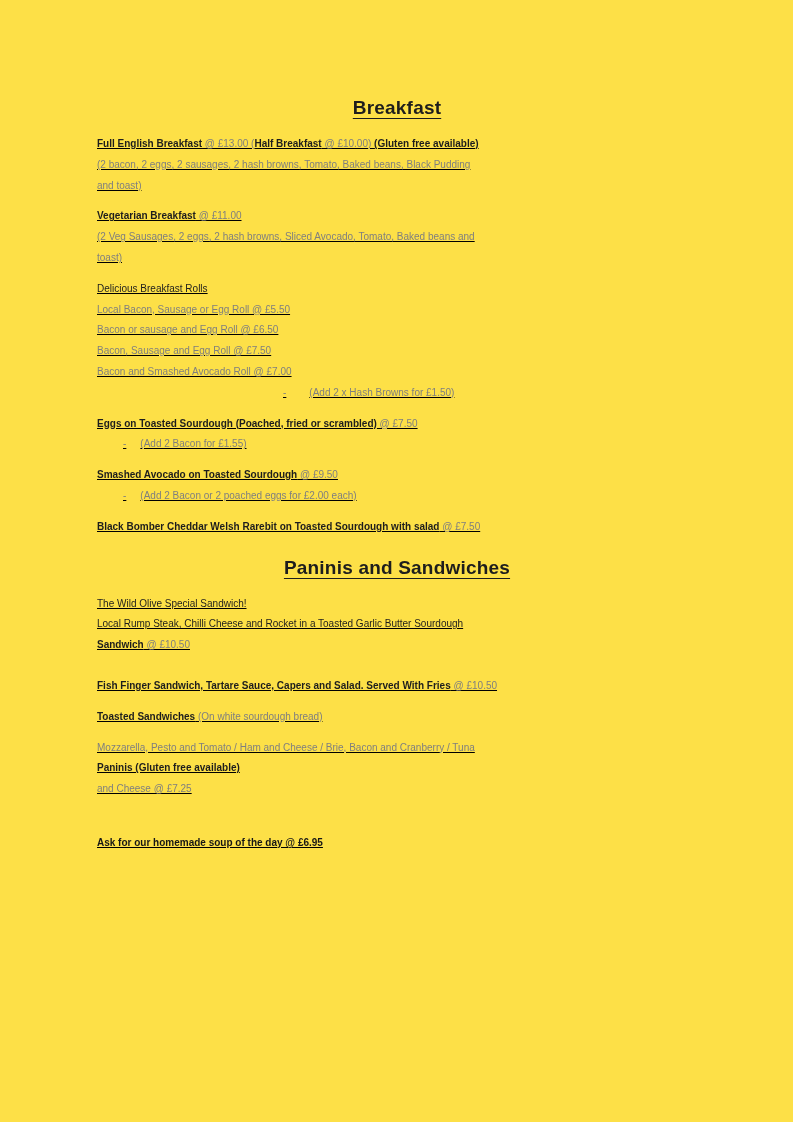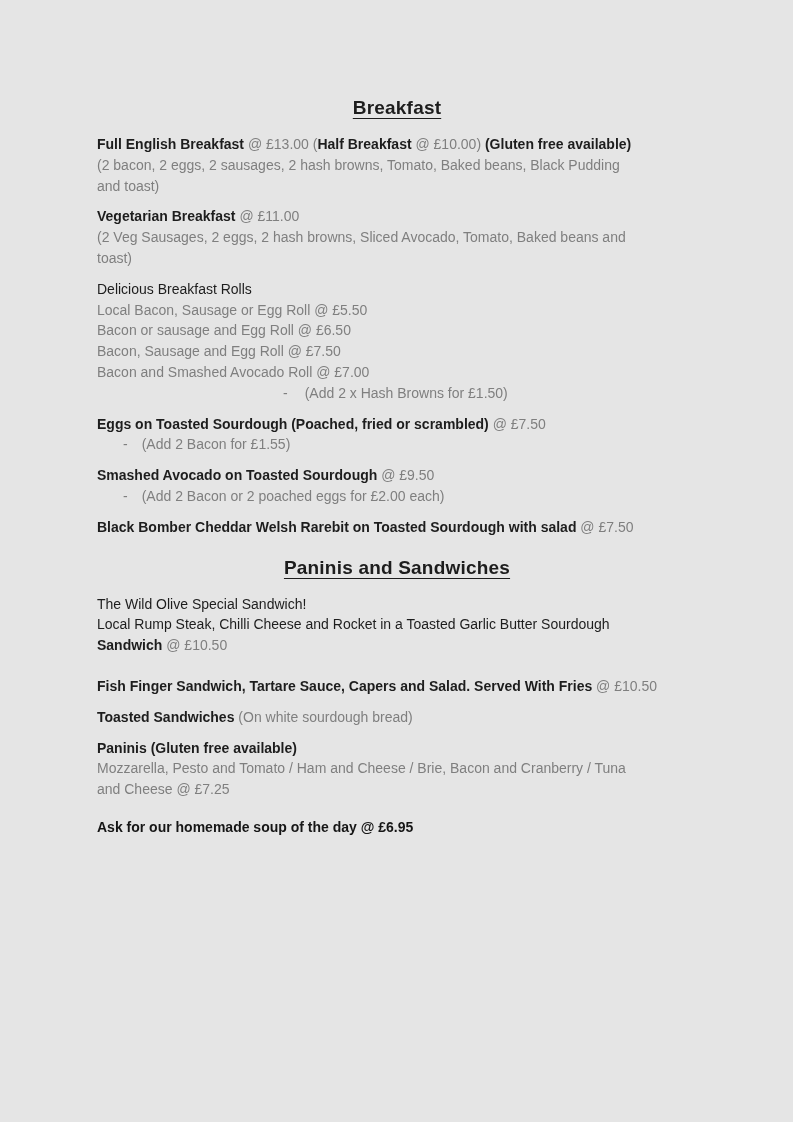--- a/index.html
+++ b/index.html
@@ -12,21 +12,22 @@
     height: 1122px;
     overflow: hidden;
     font-family: "Liberation Sans", sans-serif;
     -webkit-font-smoothing: antialiased;
   }
   .page {
     box-sizing: border-box;
     width: 793px;
     height: 1122px;
     padding: 96px 96px 0 97px;
-    background: #e5e5e5;
+    background: #fde047;
+    text-decoration: underline;
   }
   .section-heading {
     text-align: center;
     margin: 0 0 13px 0;
     line-height: 24px;
   }
   .section-heading .heading-text {
     display: inline-block;
     font-size: 19px;
     font-weight: 600;
@@ -36,36 +37,36 @@
     text-underline-offset: 4px;
     text-decoration-thickness: 1.2px;
   }
   .section-heading.second {
     margin-top: 18px;
   }
   .block {
     margin: 0 0 10px 0;
   }
   .line {
-    font-size: 14px;
+    font-size: 10px;
     line-height: 20.8px;
     white-space: nowrap;
     color: #1d1d1d;
   }
   .line.center { text-align: left; white-space: normal; }
   .s-b { font-weight: 700; color: #1d1d1d; }
   .s-k { font-weight: 400; color: #1d1d1d; }
   .s-sb { font-weight: 600; color: #161616; }
   .s-g { font-weight: 400; color: #7f7f7f; }
   .dash-line { display: flex; align-items: baseline; }
   .dash-line.small { padding-left: 26px; }
   .dash-line.large { padding-left: 186px; }
   .dash-glyph { color: #7f7f7f; flex: 0 0 auto; }
   .dash-line.small .dash-text { margin-left: 14px; }
-  .dash-line.large .dash-text { margin-left: 17px; }
+  .dash-line.large .dash-text { margin-left: 23px; }
 </style>
 </head>
 <body>
 
 <div class="page">
   <div id="doc">
       <div class="section-heading"><span class="heading-text">Breakfast</span></div>
       <div class="block">
         <div class="line"><span class="s-b">Full English Breakfast</span><span class="s-g"> @ £13.00 (</span><span class="s-b">Half Breakfast</span><span class="s-g"> @ £10.00) </span><span class="s-b">(Gluten free available)</span></div>
         <div class="line"><span class="s-g">(2 bacon, 2 eggs, 2 sausages, 2 hash browns, Tomato, Baked beans, Black Pudding</span></div>
@@ -110,21 +111,21 @@
         <div class="line"><span class="s-k">Local Rump Steak, Chilli Cheese and Rocket in a Toasted Garlic Butter Sourdough</span></div>
         <div class="line"><span class="s-b">Sandwich</span><span class="s-g"> @ £10.50</span></div>
       </div>
       <div class="block" style="margin-top: 20px;">
         <div class="line"><span class="s-b">Fish Finger Sandwich, Tartare Sauce, Capers and Salad. Served With Fries</span><span class="s-g"> @ £10.50</span></div>
       </div>
       <div class="block">
         <div class="line"><span class="s-b">Toasted Sandwiches</span><span class="s-g"> (On white sourdough bread)</span></div>
       </div>
       <div class="block">
+        <div class="line"><span class="s-g">Mozzarella, Pesto and Tomato / Ham and Cheese / Brie, Bacon and Cranberry / Tuna</span></div>
         <div class="line"><span class="s-b">Paninis (Gluten free available)</span></div>
-        <div class="line"><span class="s-g">Mozzarella, Pesto and Tomato / Ham and Cheese / Brie, Bacon and Cranberry / Tuna</span></div>
         <div class="line"><span class="s-g">and Cheese @ £7.25</span></div>
       </div>
-      <div class="block" style="margin-top: 17px;">
+      <div class="block" style="margin-top: 33px;">
         <div class="line center"><span class="s-sb">Ask for our homemade soup of the day @ £6.95</span></div>
       </div>
     </div>
 </div>
 
 </body></html>

